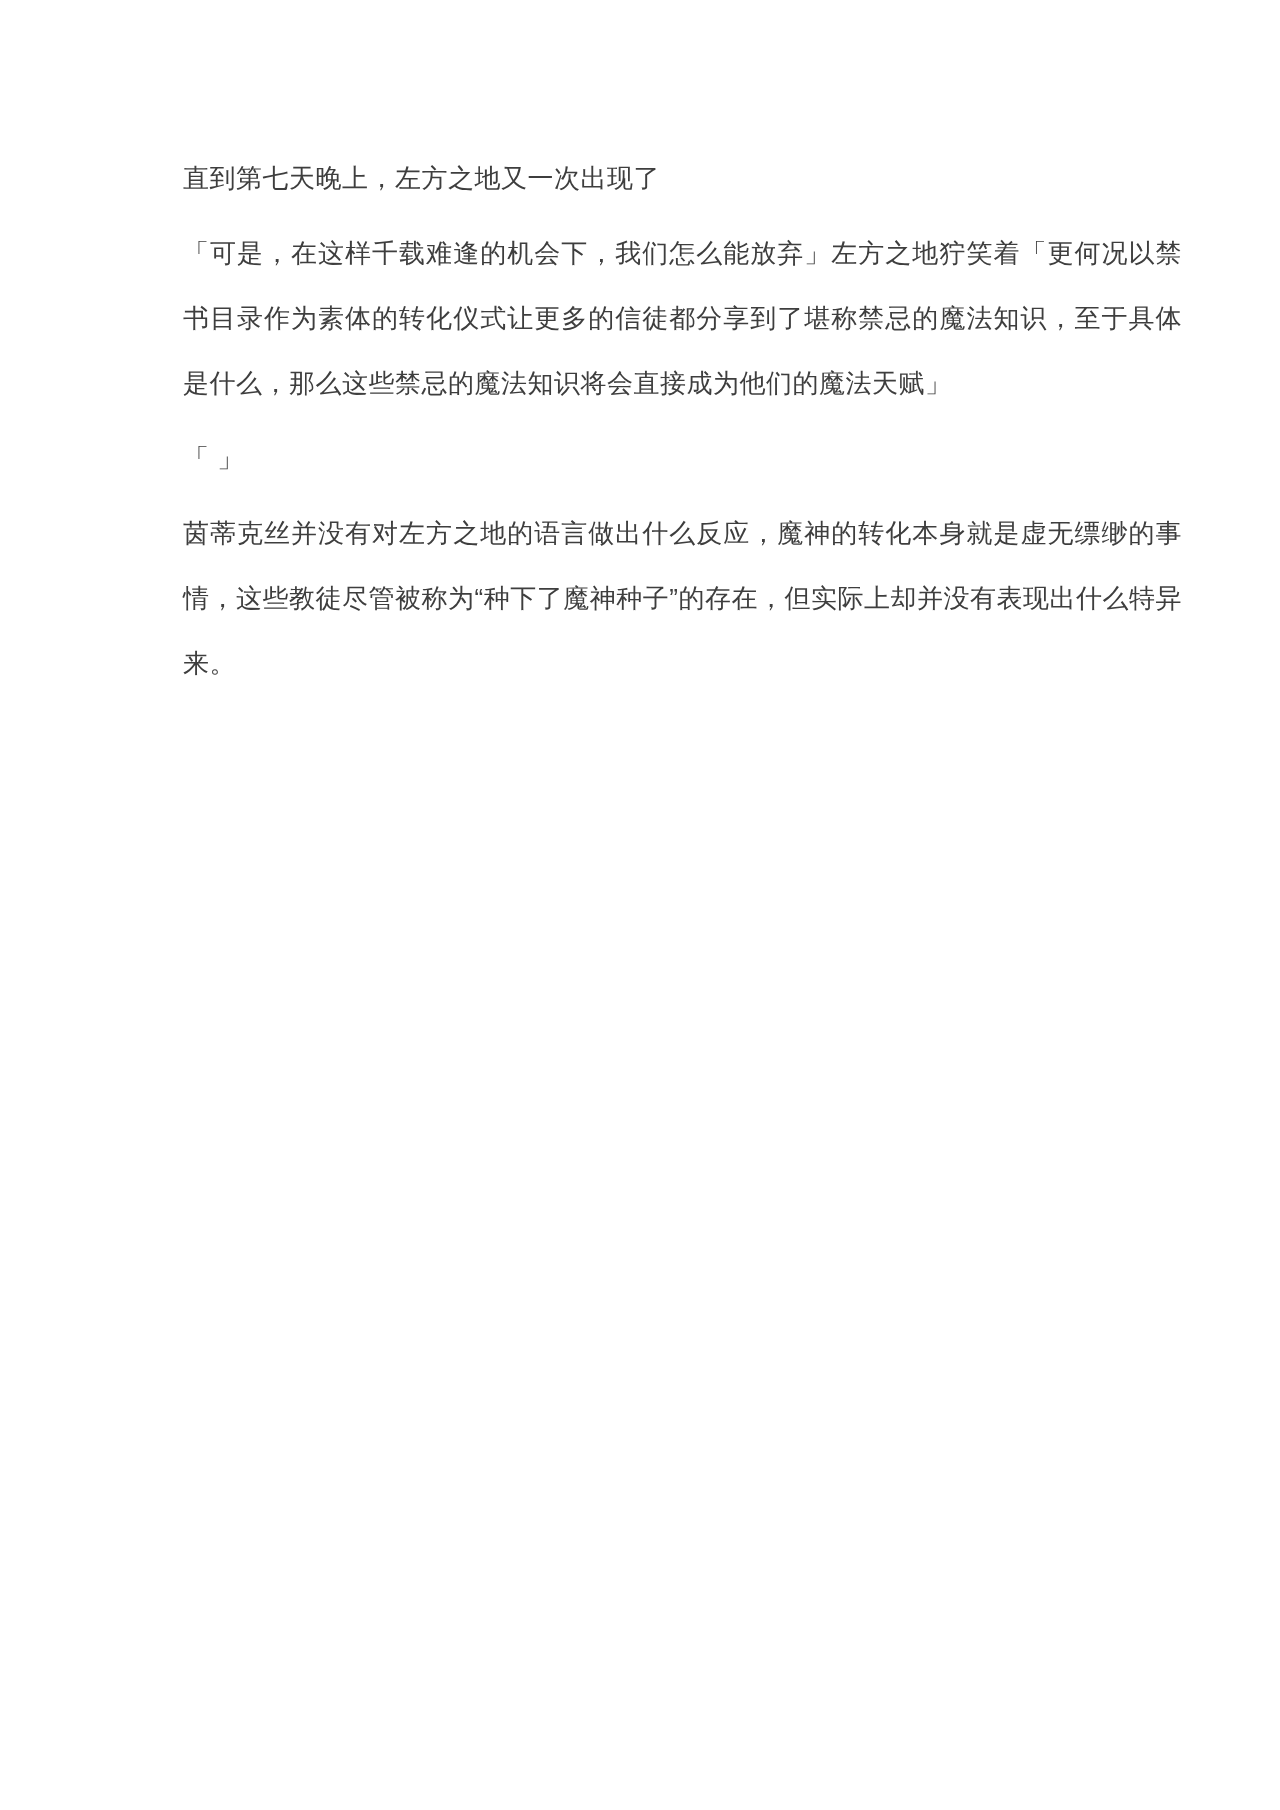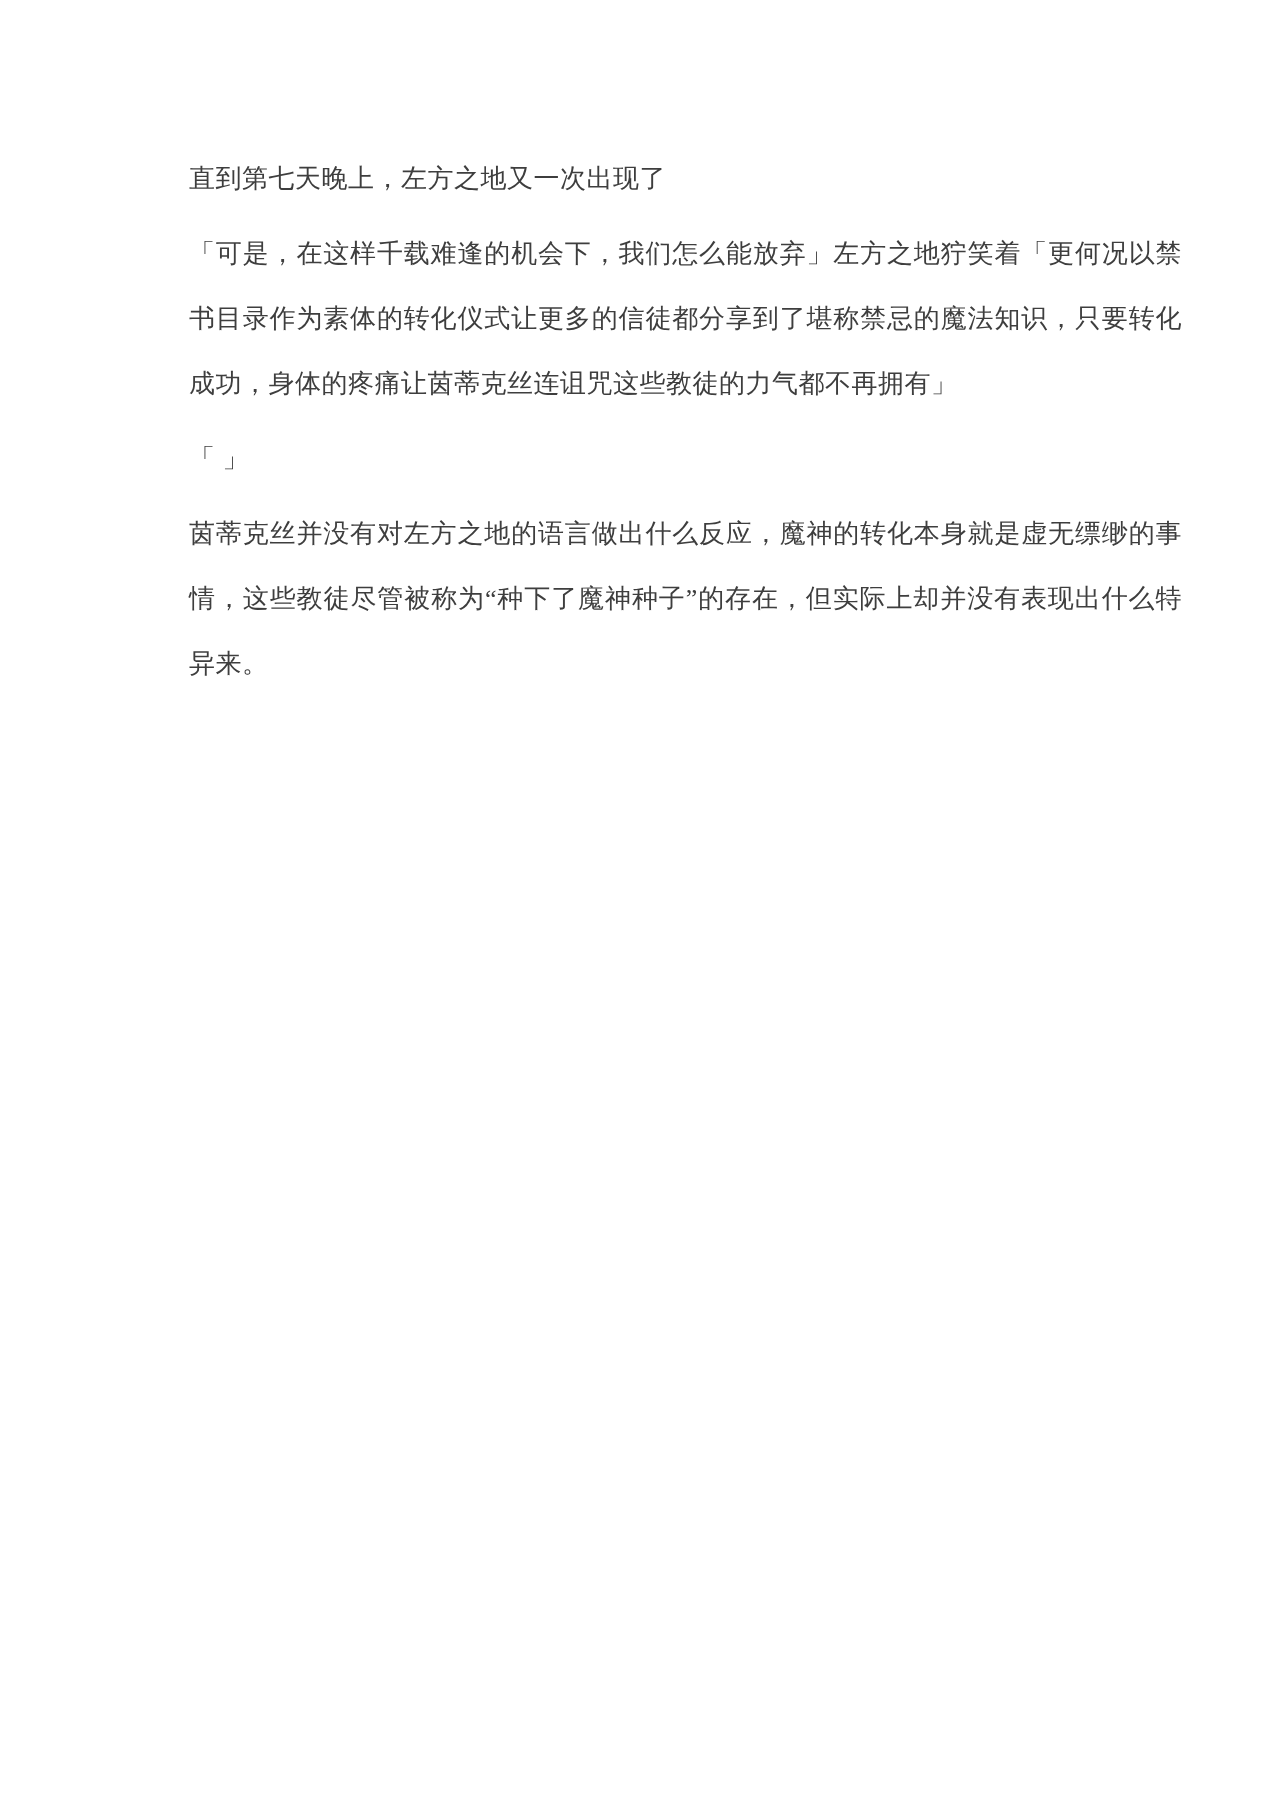--- a/index.html
+++ b/index.html
@@ -12,41 +12,40 @@
     width: 1280px;
     height: 1810px;
     margin: 0 auto;
     background: #ffffff;
     overflow: hidden;
     font-family: "Liberation Sans", "DejaVu Sans", sans-serif;
   }
   .doc-body {
     position: absolute;
     top: 0;
-    left: 18px;
+    left: 12px;
     right: 0;
     padding: 146px 98px 0 171px;
     box-sizing: border-box;
-    font-family: Liberation Serif, serif;
   }
   .doc-body p {
     margin: 0 0 10px 0;
     font-size: 26px;
     line-height: 65px;
     letter-spacing: 0.5px;
     color: #3e3e3e;
     text-align: justify;
     text-justify: inter-ideograph;
     word-break: break-all;
     overflow-wrap: anywhere;
   }
 </style>
 </head>
 <body>
 
 <div class="page">
   <div class="doc-body">
     <p>直到第七天晚上，左方之地又一次出现了</p>
-    <p>「可是，在这样千载难逢的机会下，我们怎么能放弃」左方之地狞笑着「更何况以禁书目录作为素体的转化仪式让更多的信徒都分享到了堪称禁忌的魔法知识，只要转化成功，身体的疼痛让茵蒂克丝连诅咒这些教徒的力气都不再拥有」</p>
+    <p>「可是，在这样千载难逢的机会下，我们怎么能放弃」左方之地狞笑着「更何况以禁书目录作为素体的转化仪式让更多的信徒都分享到了堪称禁忌的魔法知识，至于具体是什么，那么这些禁忌的魔法知识将会直接成为他们的魔法天赋」</p>
     <p>「 」</p>
     <p>茵蒂克丝并没有对左方之地的语言做出什么反应，魔神的转化本身就是虚无缥缈的事情，这些教徒尽管被称为“种下了魔神种子”的存在，但实际上却并没有表现出什么特异来。</p>
   </div>
 </div>
 
 </body></html>

